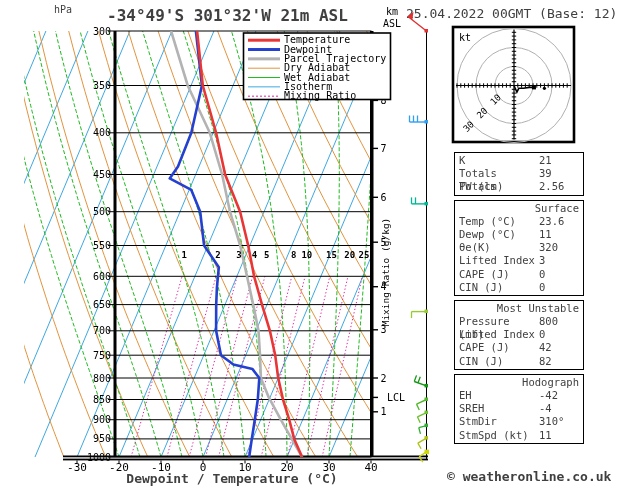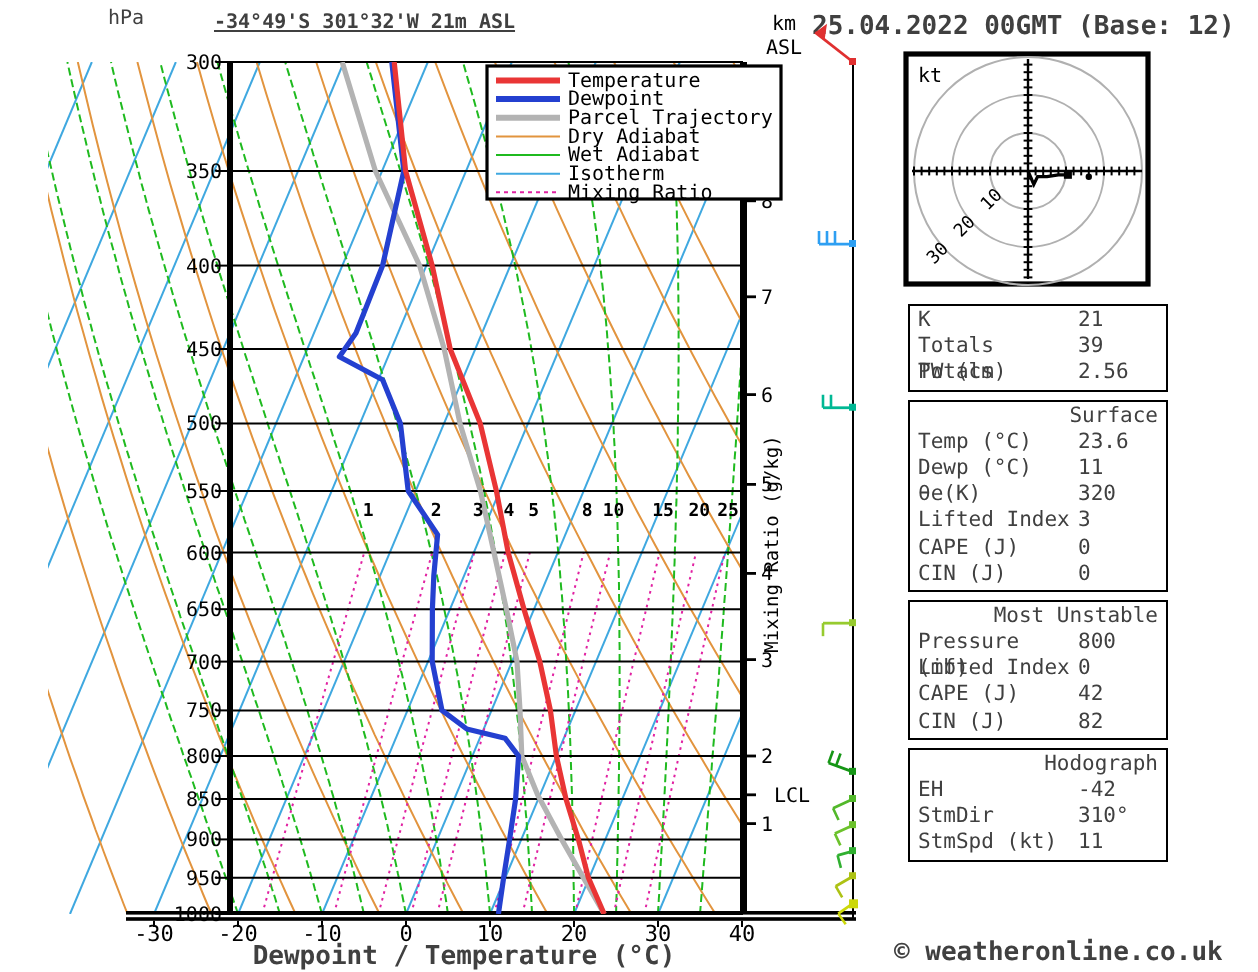--- a/index.html
+++ b/index.html
@@ -1,21 +1,21 @@
 <!DOCTYPE html>
 <html><head>
 <meta charset="utf-8">
 <style>
   html,body{margin:0;padding:0;background:#fff;}
   .screen{position:relative;width:629px;height:486px;background:#fff;overflow:hidden;
           font-family:"DejaVu Sans Mono",monospace;color:#404040;}
   .abs{position:absolute;white-space:nowrap;}
   .hpa{left:54px;top:4px;font-size:10px;}
-  .title{left:107px;top:6px;font-size:10px;font-weight:bold;letter-spacing:0px;text-decoration:underline;}
-  .date{left:406px;top:6px;font-size:13px;font-weight:bold;}
+  .title{left:107px;top:6px;font-size:16px;font-weight:bold;letter-spacing:0px;}
+  .date{left:406px;top:6px;font-size:13px;font-weight:normal;}
   .xlabel{left:114px;top:471px;width:236px;text-align:center;font-size:13px;font-weight:bold;}
   .copyright{left:447px;top:469px;font-size:13px;font-weight:bold;}
   svg{position:absolute;left:0;top:0;}
   svg text{font-family:"DejaVu Sans Mono",monospace;fill:#000;}
   .panels{position:absolute;left:454px;top:152px;width:130px;}
   .panel{border:1.5px solid #000;background:#fff;margin-bottom:4px;padding:1px 4px;box-sizing:border-box;}
   .phead{font-size:10.5px;height:13.2px;line-height:13.2px;text-align:right;}
   .prow{display:flex;font-size:10.5px;height:13.2px;line-height:13.2px;}
   .prow .lbl{flex:1;}
   .prow .val{width:40px;text-align:left;}
@@ -412,20 +412,24 @@
           <span class="val">82</span>
         </div>
       </div>
       <div class="panel">
         <div class="phead">Hodograph</div>
         <div class="prow">
           <span class="lbl">EH</span>
           <span class="val">-42</span>
         </div>
         <div class="prow">
+          <span class="lbl">SREH</span>
+          <span class="val">-4</span>
+        </div>
+        <div class="prow">
           <span class="lbl">StmDir</span>
           <span class="val">310°</span>
         </div>
         <div class="prow">
           <span class="lbl">StmSpd (kt)</span>
           <span class="val">11</span>
         </div>
       </div>
     </div>
 

